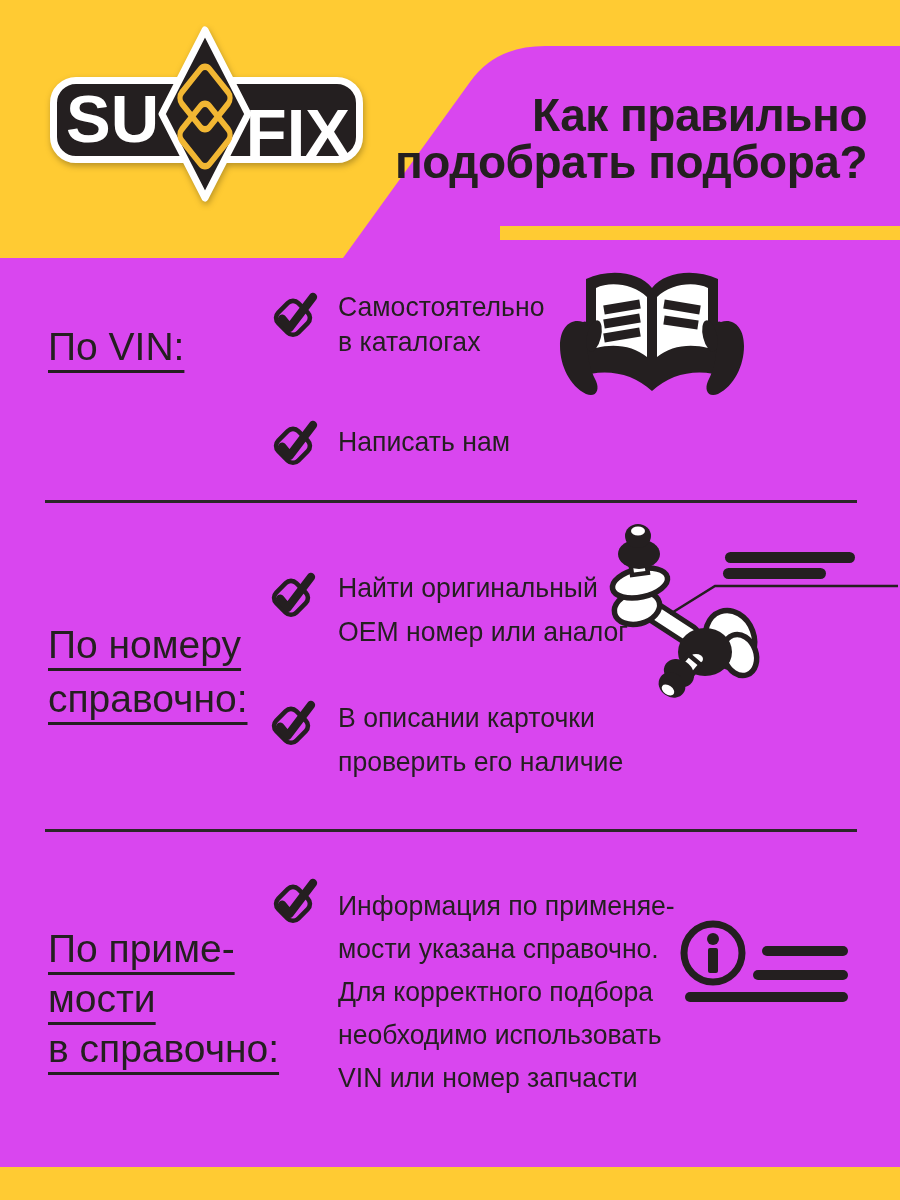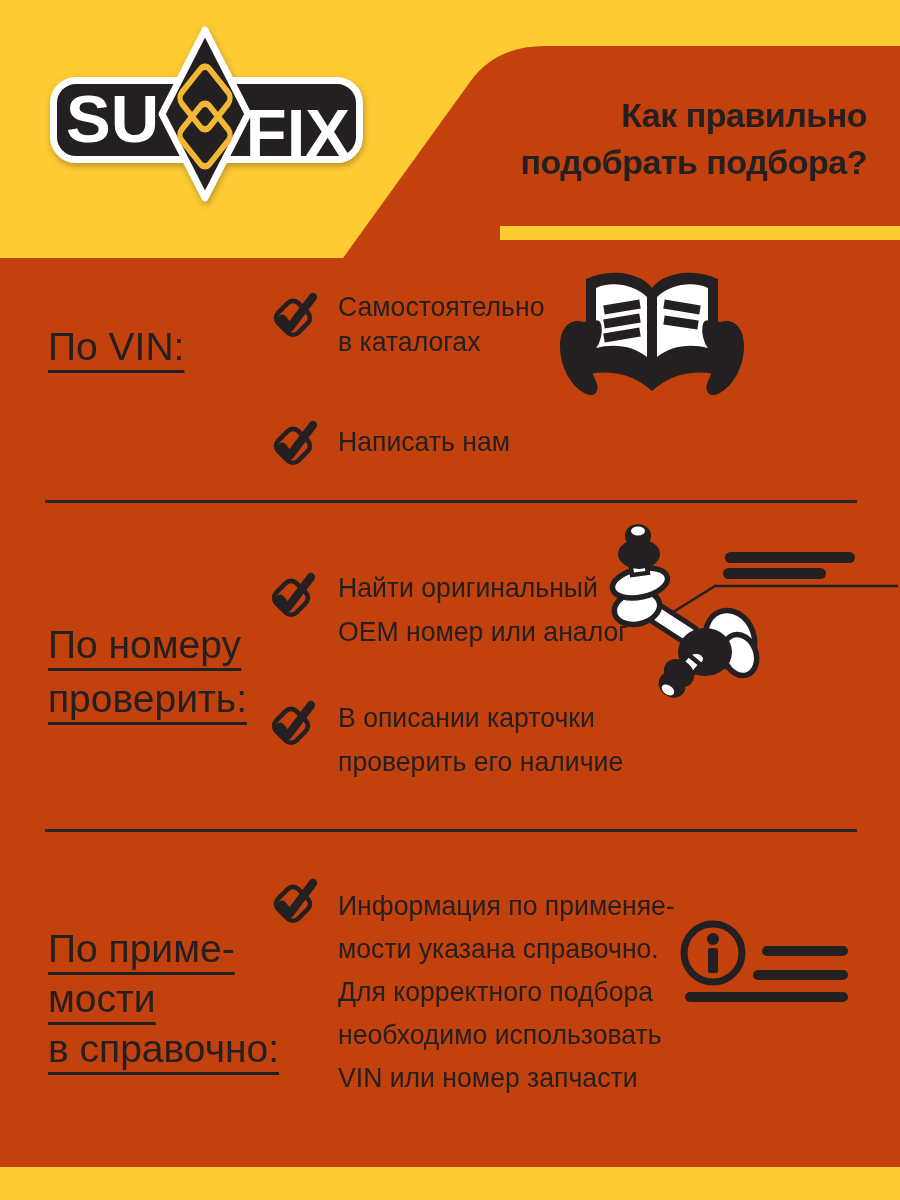--- a/index.html
+++ b/index.html
@@ -3,35 +3,35 @@
 <meta charset="utf-8">
 <style>
   :root{
     --yellow:#FFCB33;
     --logo-gold:#F2B733;
     --ink:#241F20;
   }
   *{margin:0;padding:0;box-sizing:border-box;}
   html,body{background:#ffffff;}
   body{font-family:"Liberation Sans", sans-serif; color:var(--ink);}
-  .page{position:relative;width:900px;height:1200px;background:#c2410c;overflow:hidden;}
+  .page{position:relative;width:900px;height:1200px;background:#d946ef;overflow:hidden;}
 
   
   .header-bg{position:absolute;left:0;top:0;}
   .logo{position:absolute;left:50px;top:26px;width:313px;height:176px;
         filter:drop-shadow(1px 3px 3px rgba(0,0,0,.28));}
   .logo-plate{position:absolute;left:0;top:51px;width:313px;height:86px;
         background:var(--ink);border:7px solid #fff;border-radius:26px;}
   .logo-diamond{position:absolute;left:105px;top:0;}
   .logo-su,.logo-fix{position:absolute;top:51px;height:86px;line-height:84px;
         font-size:67px;font-weight:bold;color:#fff;letter-spacing:0;}
   .logo-su{left:16px;}
   .logo-fix{right:13px;margin-top:14px;}
   .title{position:absolute;right:33px;top:92px;text-align:right;
-        font-size:34px;font-weight:bold;line-height:47px;color:var(--ink);
+        font-size:46px;font-weight:bold;line-height:47px;color:var(--ink);
         letter-spacing:-0.5px;}
   .accent-bar{position:absolute;left:500px;top:226px;width:400px;height:14px;
         background:var(--yellow);}
 
   
   .heading{position:absolute;left:48px;font-size:39px;line-height:50px;color:var(--ink);}
   .heading .hl{text-decoration:underline;text-decoration-thickness:3px;text-underline-offset:10px;text-align:center;}
   .h1{top:322px;}
   .h2{top:618px;line-height:54px;}
   .h3{top:924px;}
@@ -118,21 +118,21 @@
     <ellipse cx="42" cy="72" rx="7" ry="16" transform="rotate(14 42 72)" style="fill:var(--ink)"></ellipse>
     <path d="M169,58 C182,54 192,64 192,82 C192,102 182,122 166,130 C156,134 152,126 156,117
              C163,103 165,92 164,78 L164,62 C165,57 167,57 169,58 Z" style="fill:var(--ink)"></path>
     <ellipse cx="158" cy="72" rx="7" ry="16" transform="rotate(-14 158 72)" style="fill:var(--ink)"></ellipse>
   </svg>
 
   <div class="divider d1"></div>
 
   <div class="heading h2">
     <div class="hline"><span class="hl">По номеру</span></div>
-    <div class="hline"><span class="hl">проверить:</span></div>
+    <div class="hline"><span class="hl">справочно:</span></div>
   </div>
 
   <svg class="check" style="left:266px;top:570px" viewBox="0 0 60 62">
     <rect x="13" y="15" width="34" height="34" rx="9" transform="rotate(45 30 32)" style="fill:none;stroke:var(--ink);stroke-width:5.5"></rect>
     <polyline points="17,33 26,44 54,7" style="fill:none;stroke:var(--ink);stroke-width:10" stroke-linecap="round" stroke-linejoin="round"></polyline>
   </svg>
   <div class="item-text lh44" style="top:566px">
     <div>Найти оригинальный</div>
     <div>ОЕМ номер или аналог</div>
   </div>

